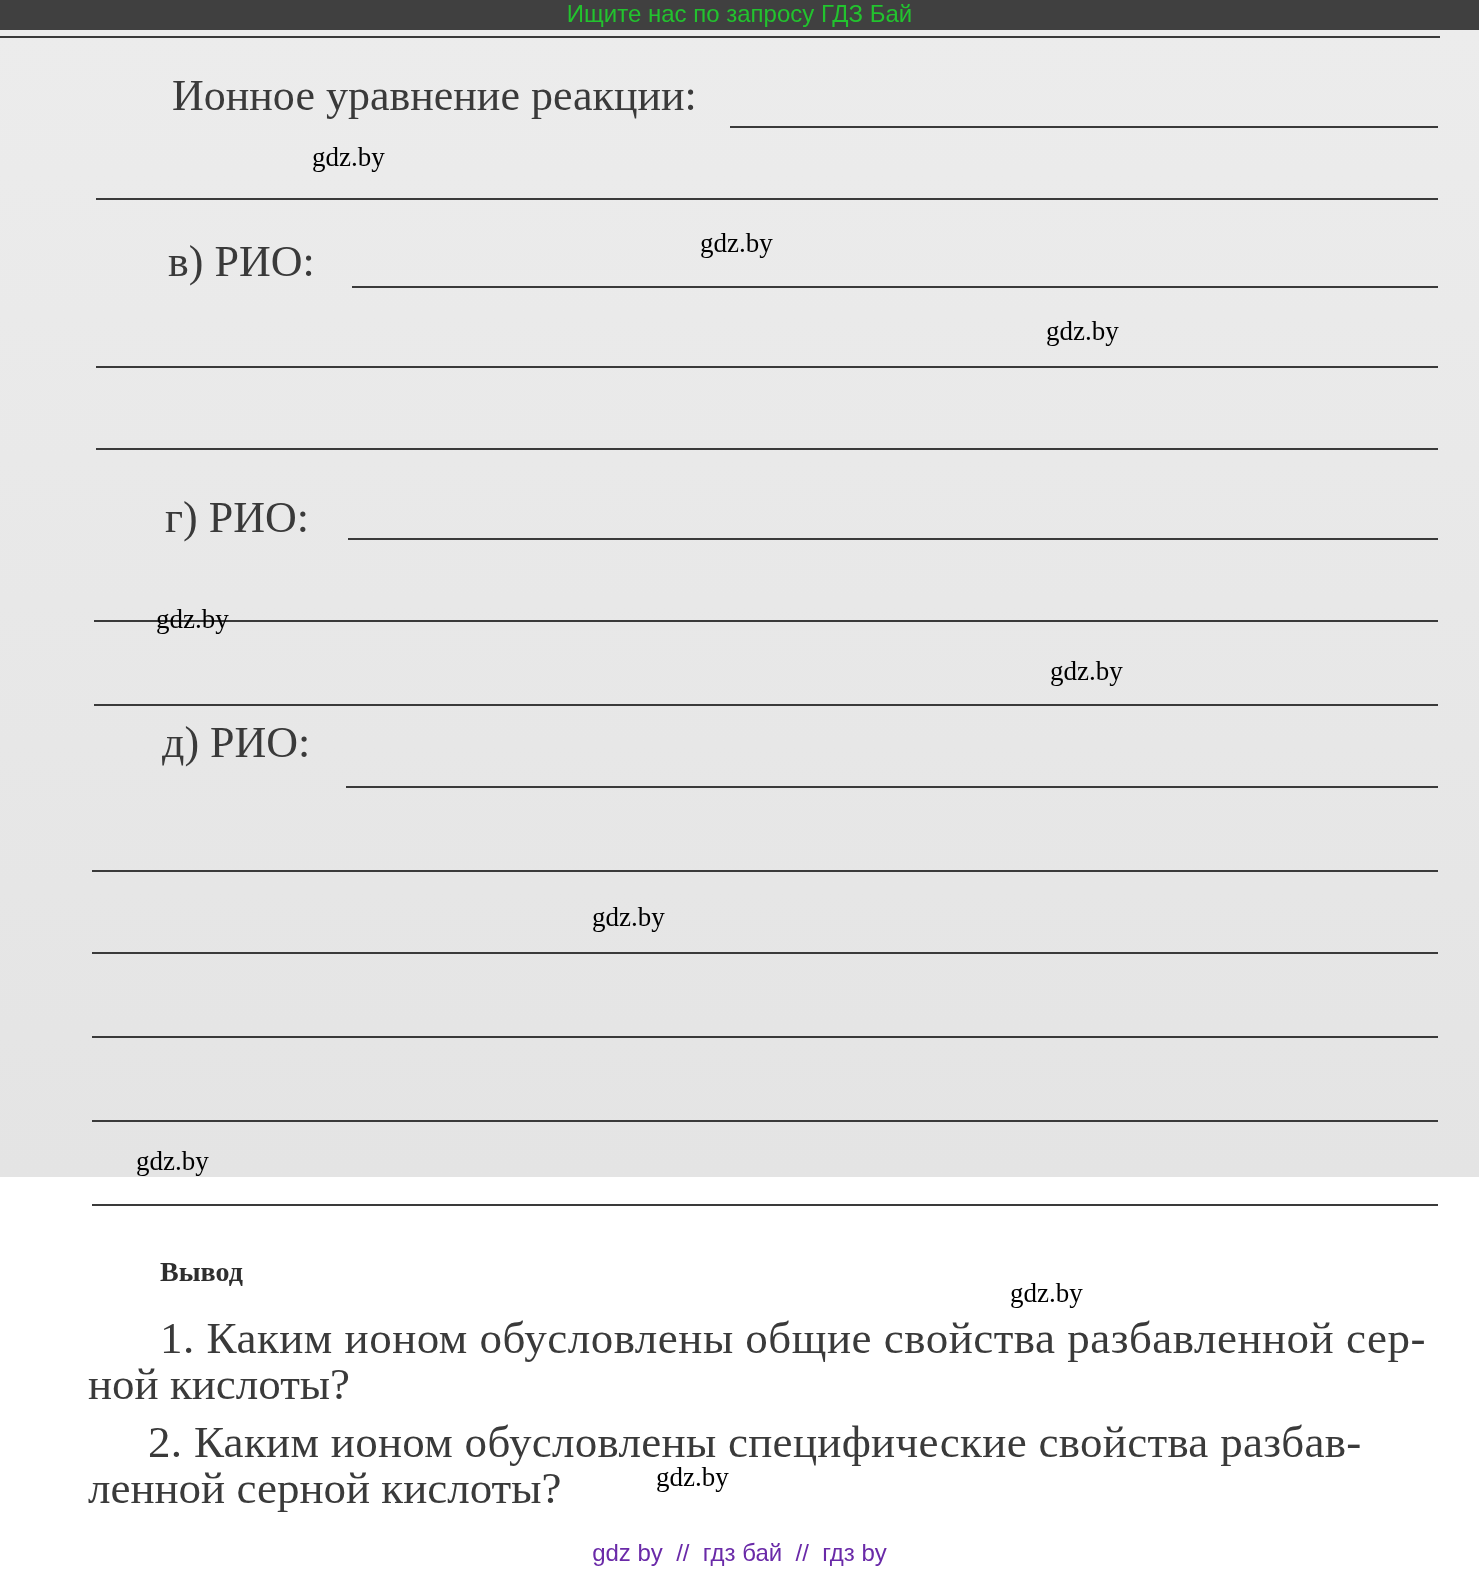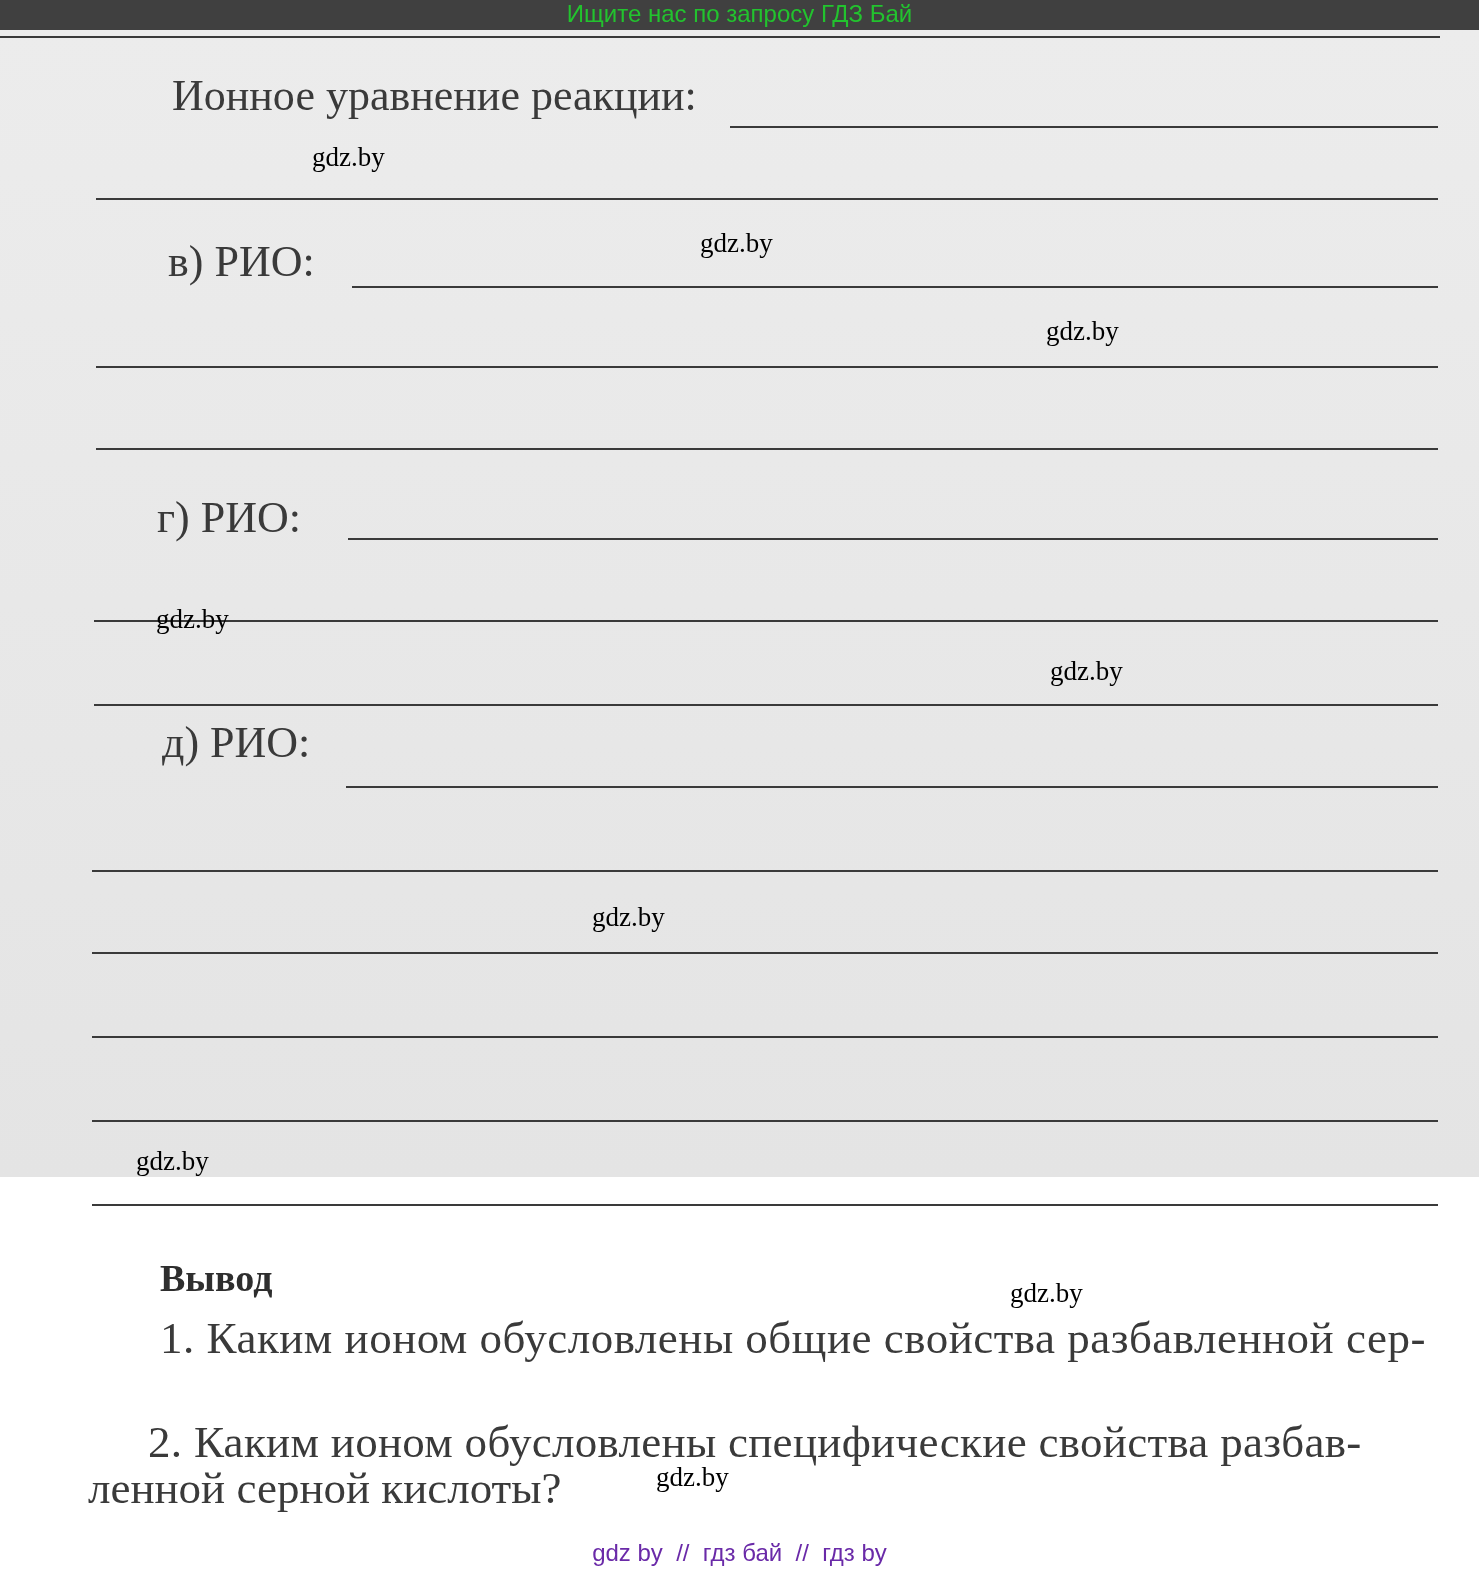--- a/index.html
+++ b/index.html
@@ -3,21 +3,21 @@
 <meta charset="utf-8">
 <style>
   html, body { margin:0; padding:0; }
   body { width:1479px; height:1572px; background:#ffffff; position:relative; overflow:hidden; font-family:"Liberation Serif", serif; }
   .top-banner { position:absolute; top:0; left:0; width:1479px; height:30px; background:#404040; text-align:center; }
   .top-banner span { font-family:"Liberation Sans", sans-serif; font-size:24px; color:#22c32e; line-height:28px; }
   .page { position:absolute; top:30px; left:0; width:1479px; height:1147px; background:linear-gradient(180deg,#ececec 0%,#e8e8e8 50%,#e4e4e4 100%); }
   .rule { position:absolute; height:2px; background:#3a3a3a; }
   .text { position:absolute; color:#3a3a3a; font-size:45px; white-space:nowrap; }
   .label { font-size:44px; }
-  .bold { font-weight:bold; font-size:38px; color:#2e2e2e; }
+  .bold { font-weight:bold; font-size:28px; color:#2e2e2e; }
   .wm { position:absolute; font-family:Liberation Serif, serif; font-size:27px; color:#000; }
   .bottom-banner { position:absolute; top:1538px; left:0; width:1479px; height:34px; background:#fff; text-align:center; }
   .bottom-banner span { font-family:"Liberation Sans", sans-serif; font-size:24px; color:#6a2aa8; line-height:30px; }
 </style>
 </head>
 <body>
 
 <div class="top-banner">
   <span>Ищите нас по запросу ГДЗ Бай</span>
 </div>
@@ -28,35 +28,36 @@
 
   <div class="text label" style="top:40px;left:172px;">Ионное уравнение реакции:</div>
   <div class="rule" style="top:96px;left:730px;width:708px;"></div>
   <div class="rule" style="top:168px;left:96px;width:1342px;"></div>
 
   <div class="text label" style="top:206px;left:168px;">в) РИО:</div>
   <div class="rule" style="top:256px;left:352px;width:1086px;"></div>
   <div class="rule" style="top:336px;left:96px;width:1342px;"></div>
   <div class="rule" style="top:418px;left:96px;width:1342px;"></div>
 
-  <div class="text label" style="top:462px;left:157px;">г) РИО:</div>
+  <div class="text label" style="top:462px;left:165px;">г) РИО:</div>
   <div class="rule" style="top:508px;left:348px;width:1090px;"></div>
   <div class="rule" style="top:590px;left:94px;width:1344px;"></div>
   <div class="rule" style="top:674px;left:94px;width:1344px;"></div>
 
   <div class="text label" style="top:687px;left:162px;">д) РИО:</div>
   <div class="rule" style="top:756px;left:346px;width:1092px;"></div>
   <div class="rule" style="top:840px;left:92px;width:1346px;"></div>
   <div class="rule" style="top:922px;left:92px;width:1346px;"></div>
   <div class="rule" style="top:1006px;left:92px;width:1346px;"></div>
   <div class="rule" style="top:1090px;left:92px;width:1346px;"></div>
   <div class="rule" style="top:1174px;left:92px;width:1346px;"></div>
 
   <div class="text bold" style="top:1226px;left:160px;">Вывод</div>
   <div class="text" style="top:1282px;left:160px;letter-spacing:0.5px;">1. Каким ионом обусловлены общие свойства разбавленной сер-</div>
+  <div class="text" style="top:1328px;left:88px;">ной кислоты?</div>
   <div class="text" style="top:1386px;left:148px;letter-spacing:0.3px;">2. Каким ионом обусловлены специфические свойства разбав-</div>
   <div class="text" style="top:1432px;left:88px;">ленной серной кислоты?</div>
 
   <div class="wm" style="top:112px;left:312px;">gdz.by</div>
   <div class="wm" style="top:198px;left:700px;">gdz.by</div>
   <div class="wm" style="top:286px;left:1046px;">gdz.by</div>
   <div class="wm" style="top:574px;left:156px;">gdz.by</div>
   <div class="wm" style="top:626px;left:1050px;">gdz.by</div>
   <div class="wm" style="top:872px;left:592px;">gdz.by</div>
   <div class="wm" style="top:1116px;left:136px;">gdz.by</div>

